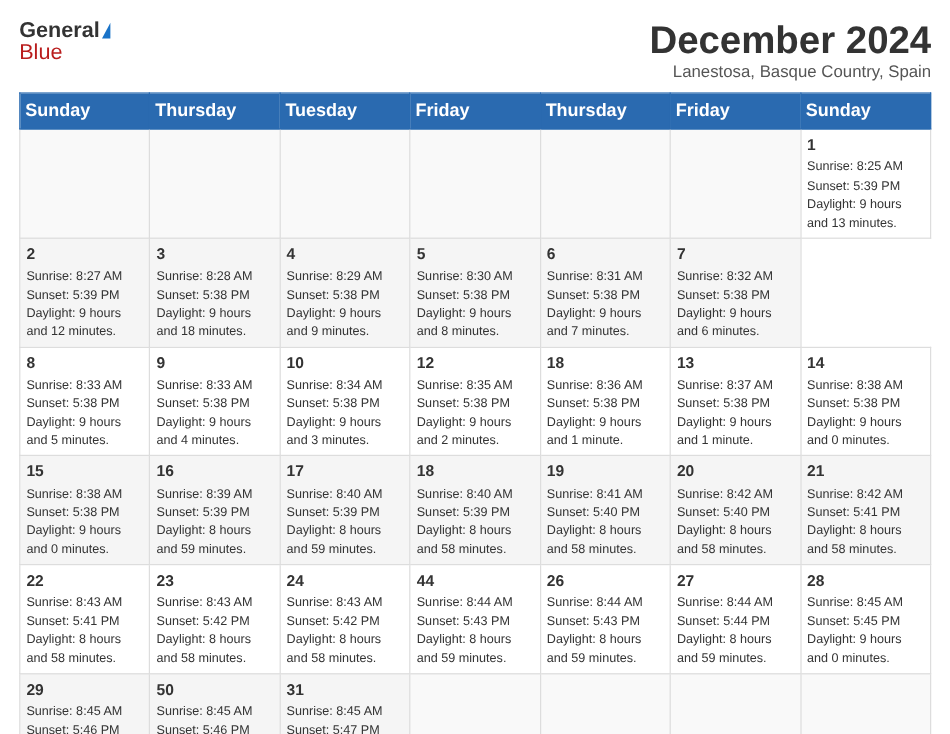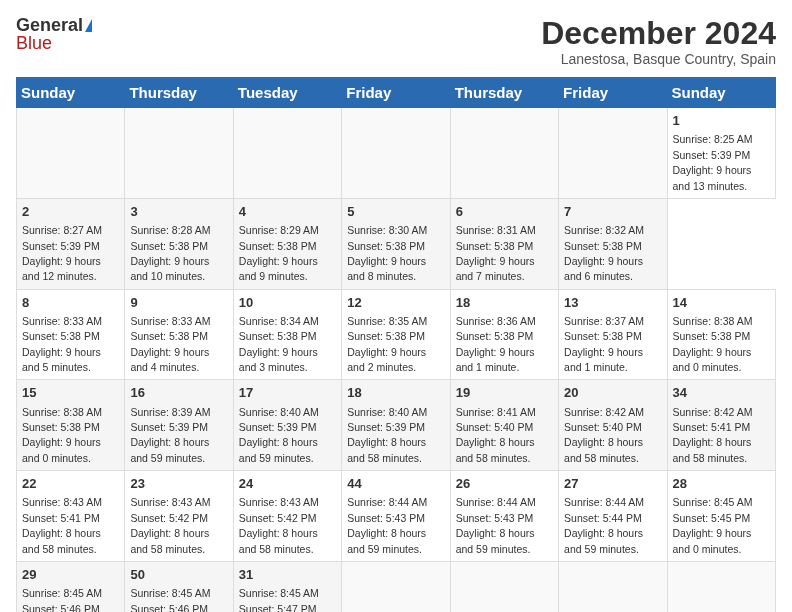--- a/index.html
+++ b/index.html
@@ -131,21 +131,21 @@
 <span class="day-info">Daylight: 9 hours and 13 minutes.</span></td>
       </tr>
       <tr>
         <td><span class="day-num">2</span>
 <span class="day-info">Sunrise: 8:27 AM</span><br>
 <span class="day-info">Sunset: 5:39 PM</span><br>
 <span class="day-info">Daylight: 9 hours and 12 minutes.</span></td>
         <td><span class="day-num">3</span>
 <span class="day-info">Sunrise: 8:28 AM</span><br>
 <span class="day-info">Sunset: 5:38 PM</span><br>
-<span class="day-info">Daylight: 9 hours and 10 minutes.</span></td>
+<span class="day-info">Daylight: 9 hours and 18 minutes.</span></td>
         <td><span class="day-num">4</span>
 <span class="day-info">Sunrise: 8:29 AM</span><br>
 <span class="day-info">Sunset: 5:38 PM</span><br>
 <span class="day-info">Daylight: 9 hours and 9 minutes.</span></td>
         <td><span class="day-num">5</span>
 <span class="day-info">Sunrise: 8:30 AM</span><br>
 <span class="day-info">Sunset: 5:38 PM</span><br>
 <span class="day-info">Daylight: 9 hours and 8 minutes.</span></td>
         <td><span class="day-num">6</span>
 <span class="day-info">Sunrise: 8:31 AM</span><br>
@@ -204,21 +204,21 @@
 <span class="day-info">Sunset: 5:39 PM</span><br>
 <span class="day-info">Daylight: 8 hours and 58 minutes.</span></td>
         <td><span class="day-num">19</span>
 <span class="day-info">Sunrise: 8:41 AM</span><br>
 <span class="day-info">Sunset: 5:40 PM</span><br>
 <span class="day-info">Daylight: 8 hours and 58 minutes.</span></td>
         <td><span class="day-num">20</span>
 <span class="day-info">Sunrise: 8:42 AM</span><br>
 <span class="day-info">Sunset: 5:40 PM</span><br>
 <span class="day-info">Daylight: 8 hours and 58 minutes.</span></td>
-        <td><span class="day-num">34</span>
+        <td><span class="day-num">21</span>
 <span class="day-info">Sunrise: 8:42 AM</span><br>
 <span class="day-info">Sunset: 5:41 PM</span><br>
 <span class="day-info">Daylight: 8 hours and 58 minutes.</span></td>
       </tr>
       <tr>
         <td><span class="day-num">22</span>
 <span class="day-info">Sunrise: 8:43 AM</span><br>
 <span class="day-info">Sunset: 5:41 PM</span><br>
 <span class="day-info">Daylight: 8 hours and 58 minutes.</span></td>
         <td><span class="day-num">23</span>

